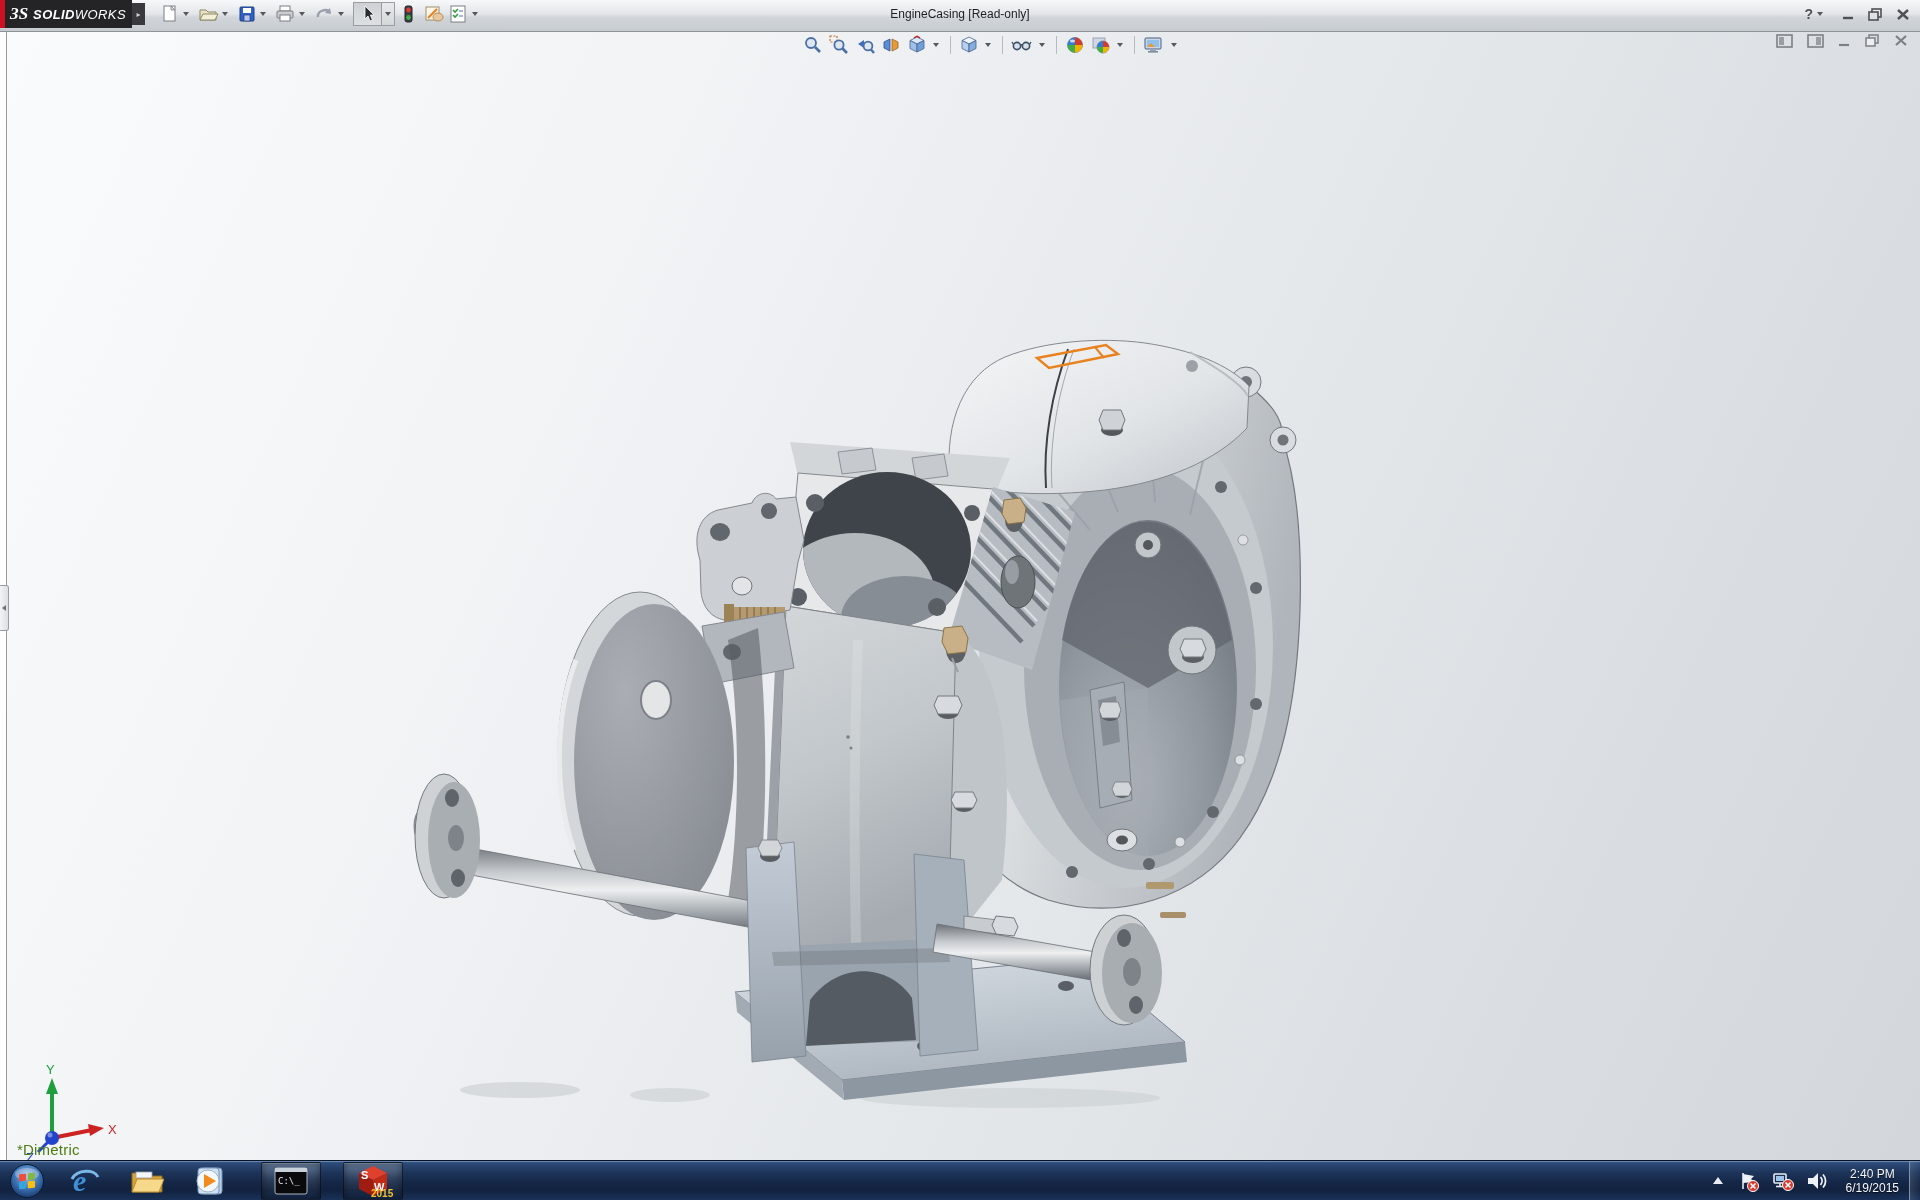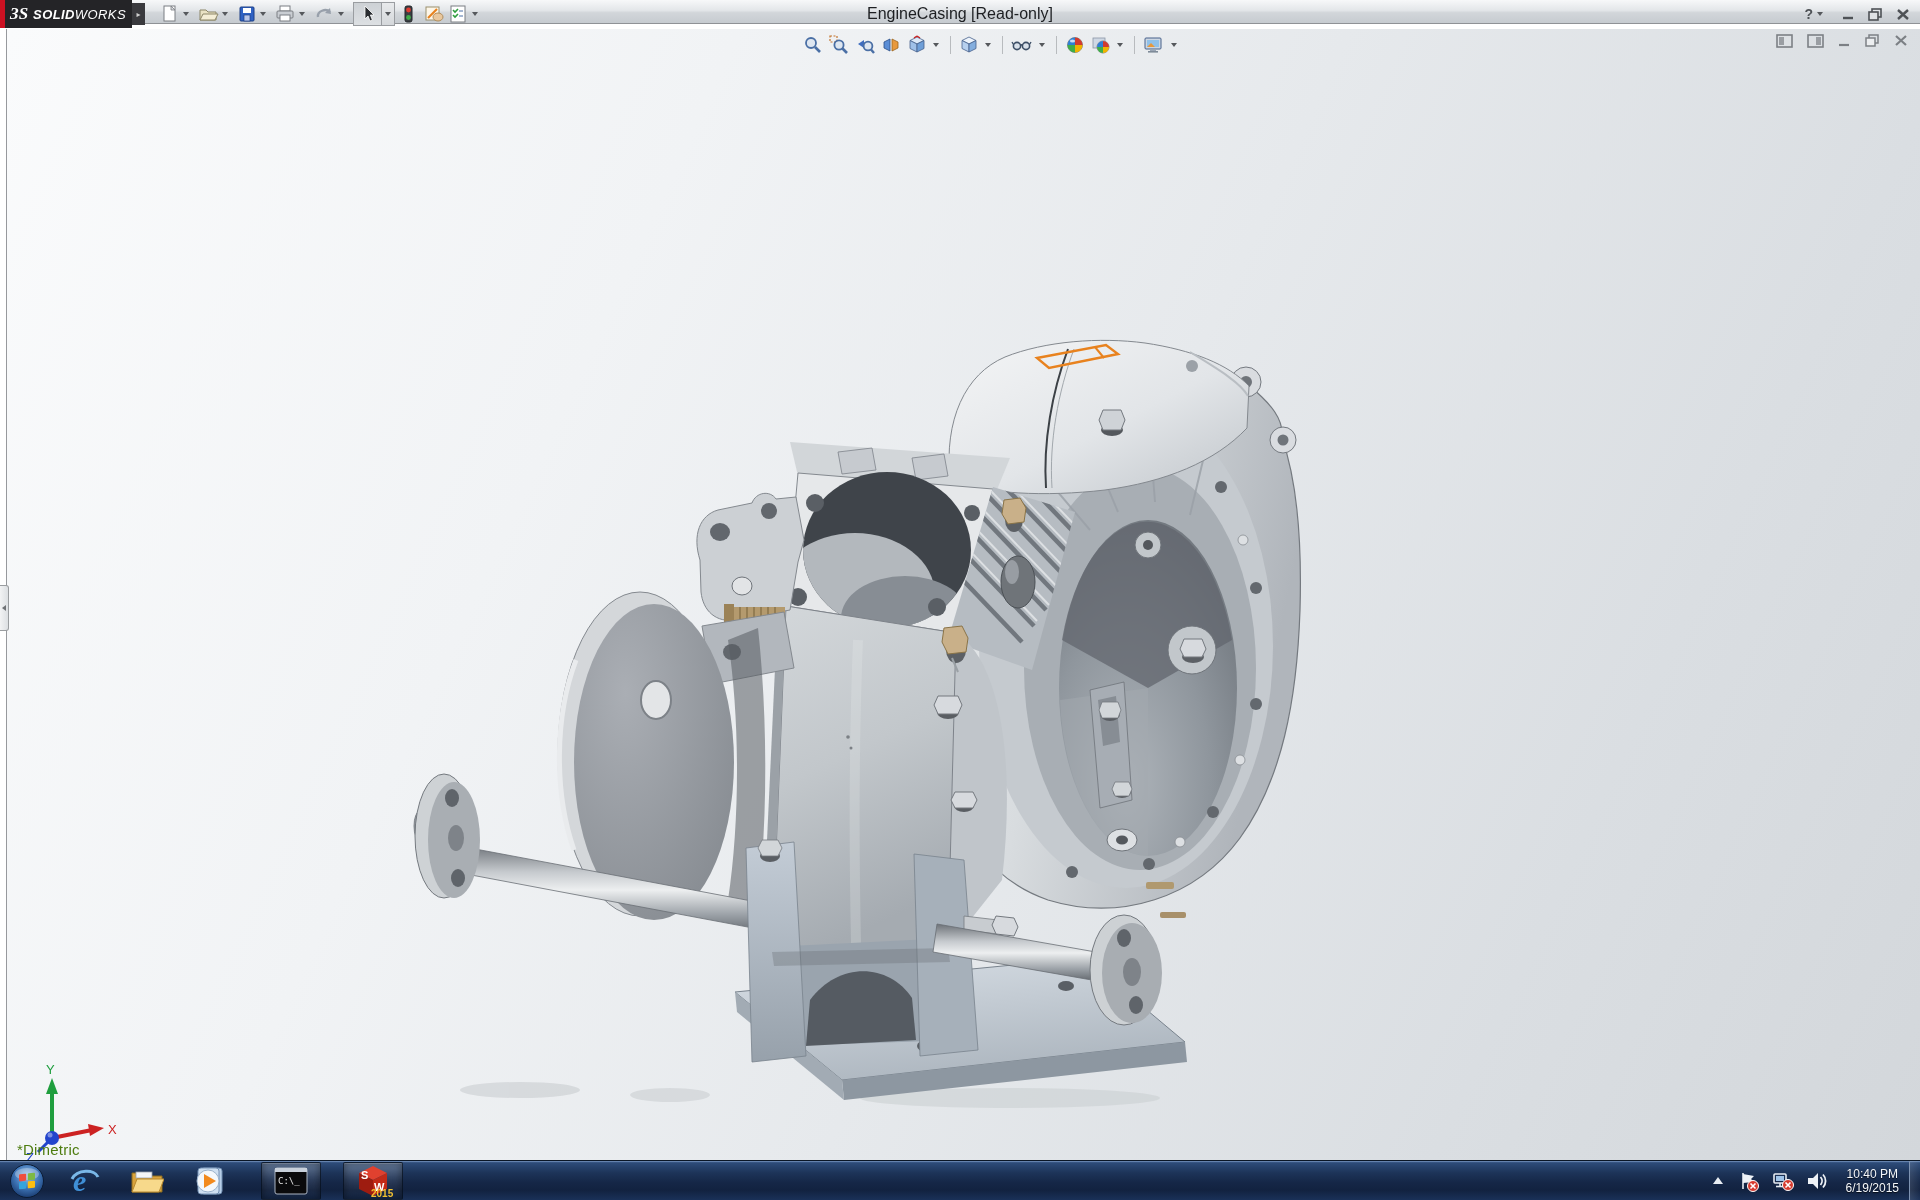--- a/index.html
+++ b/index.html
@@ -1,33 +1,33 @@
 <!DOCTYPE html>
 <html><head>
 <meta charset="utf-8">
 <style>
   * { margin:0; padding:0; box-sizing:border-box; }
   html,body { width:1920px; height:1200px; overflow:hidden; font-family:"Liberation Sans",sans-serif; background:#fff; }
-  #titlebar { position:absolute; top:0; left:0; width:1920px; height:24px;
+  #titlebar { position:absolute; top:0; left:0; width:1920px; height:32px;
     background:linear-gradient(#f7f8f9, #e3e6e9 45%, #d2d6da 55%, #c6cbd0);
     border-bottom:1px solid #8f9296; z-index:50; }
   #logo { position:absolute; left:0; top:0; height:28px; width:132px; background:#242427; display:flex; align-items:center; }
   #logo .stripe { position:absolute; left:0; top:0; width:5px; height:28px; background:#cc1122; }
   #logo .mark { color:#fff; font-size:17px; font-weight:bold; font-style:italic; margin-left:10px; font-family:"Liberation Serif",serif; }
   #logo .swtext { color:#fff; font-size:13px; letter-spacing:.4px; margin-left:5px; font-style:italic; }
   #logo .swtext b { font-weight:bold; }
   #logo-tab { position:absolute; left:132px; top:3px; width:13px; height:22px; background:#3a3a3e; color:#cfcfcf; font-size:8px; display:flex; align-items:center; justify-content:center; }
   #tb-icons { position:absolute; left:160px; top:1px; height:26px; display:flex; align-items:center; }
   .tbi { display:flex; align-items:center; margin-right:3px; }
   .tbi svg { display:block; }
   .caret { width:0; height:0; border-left:3.5px solid transparent; border-right:3.5px solid transparent; border-top:4px solid #55585c; margin:0 6px 0 3px; }
   .selbox { background:linear-gradient(#cdd1d5,#dde0e3); border:1px solid #9a9da1; border-right:none; width:28px; height:24px; display:flex; align-items:center; justify-content:center; }
   .selcaret { background:linear-gradient(#e8eaec,#d5d8db); border:1px solid #9a9da1; width:14px; height:24px; display:flex; align-items:center; justify-content:center; }
   .selcaret .caret{ margin:0; }
-  #win-title { position:absolute; left:0; top:0; width:100%; height:28px; text-align:center; line-height:28px; font-size:16px; color:#1d1f22; }
+  #win-title { position:absolute; left:0; top:0; width:100%; height:28px; text-align:center; line-height:28px; font-size:12px; color:#1d1f22; }
   #tb-right { position:absolute; right:10px; top:0; height:28px; display:flex; align-items:center; gap:13px; z-index:51; }
   #tb-right .g { color:#4e5256; font-size:14px; font-weight:bold; display:flex; align-items:center; }
   #viewport { position:absolute; top:29px; left:6px; right:0; bottom:40px;
     background:linear-gradient(115deg,#fafbfc 0%, #f1f3f5 30%, #e6e9ec 55%, #dadee2 80%, #d3d7db 100%);
     border-left:1px solid #97999d; z-index:1; }
   #whitestrip { position:absolute; top:29px; left:0; width:6px; bottom:40px; background:#fff; z-index:2; }
   #modelsvg { position:absolute; top:0; left:0; z-index:5; pointer-events:none; }
   #headsup { position:absolute; top:33px; left:800px; height:24px; display:flex; align-items:center; z-index:20; }
   #headsup .hui { margin:0 3px; display:flex; align-items:center; }
   #headsup .sep { width:1px; height:18px; background:#b8bbbe; margin:0 5px; }
@@ -667,18 +667,18 @@
           <path d="M13.5,12.5 L18.5,17.5 M18.5,12.5 L13.5,17.5" stroke="#fff" stroke-width="1.6"></path>
         </svg>
     </span>
     <span class="trayicon" style="margin-right:10px;">
       <svg width="22" height="20">
           <polygon points="2,7 7,7 12,2 12,18 7,13 2,13" fill="#eef2f7"></polygon>
           <path d="M14.5,6 A6,6 0 0 1 14.5,14 M17,3.5 A9.5,9.5 0 0 1 17,16.5" stroke="#eef2f7" stroke-width="1.8" fill="none"></path>
         </svg>
     </span>
     <div id="clock">
-      <div>10:40 PM</div>
+      <div>2:40 PM</div>
       <div>6/19/2015</div>
     </div>
     <div id="showdesk"></div>
   </div>
 </div>
 
 </body></html>

